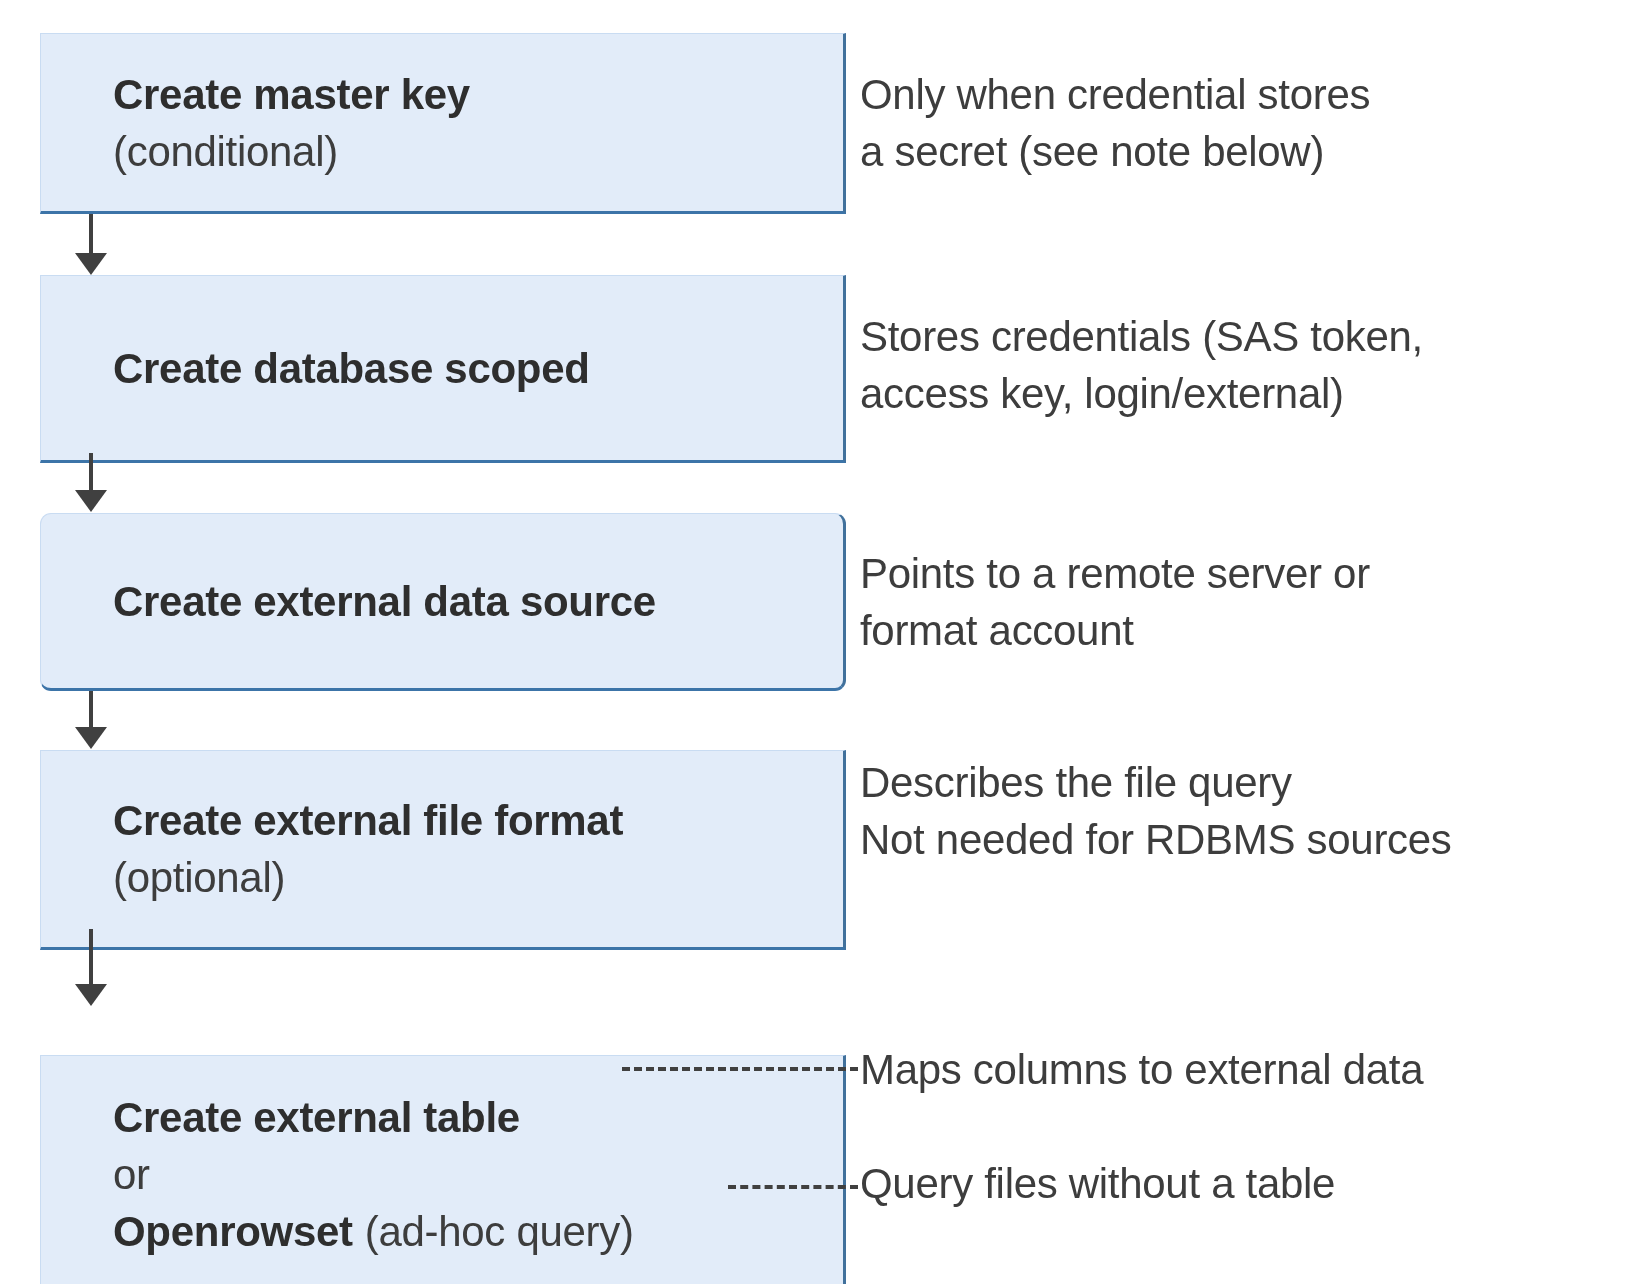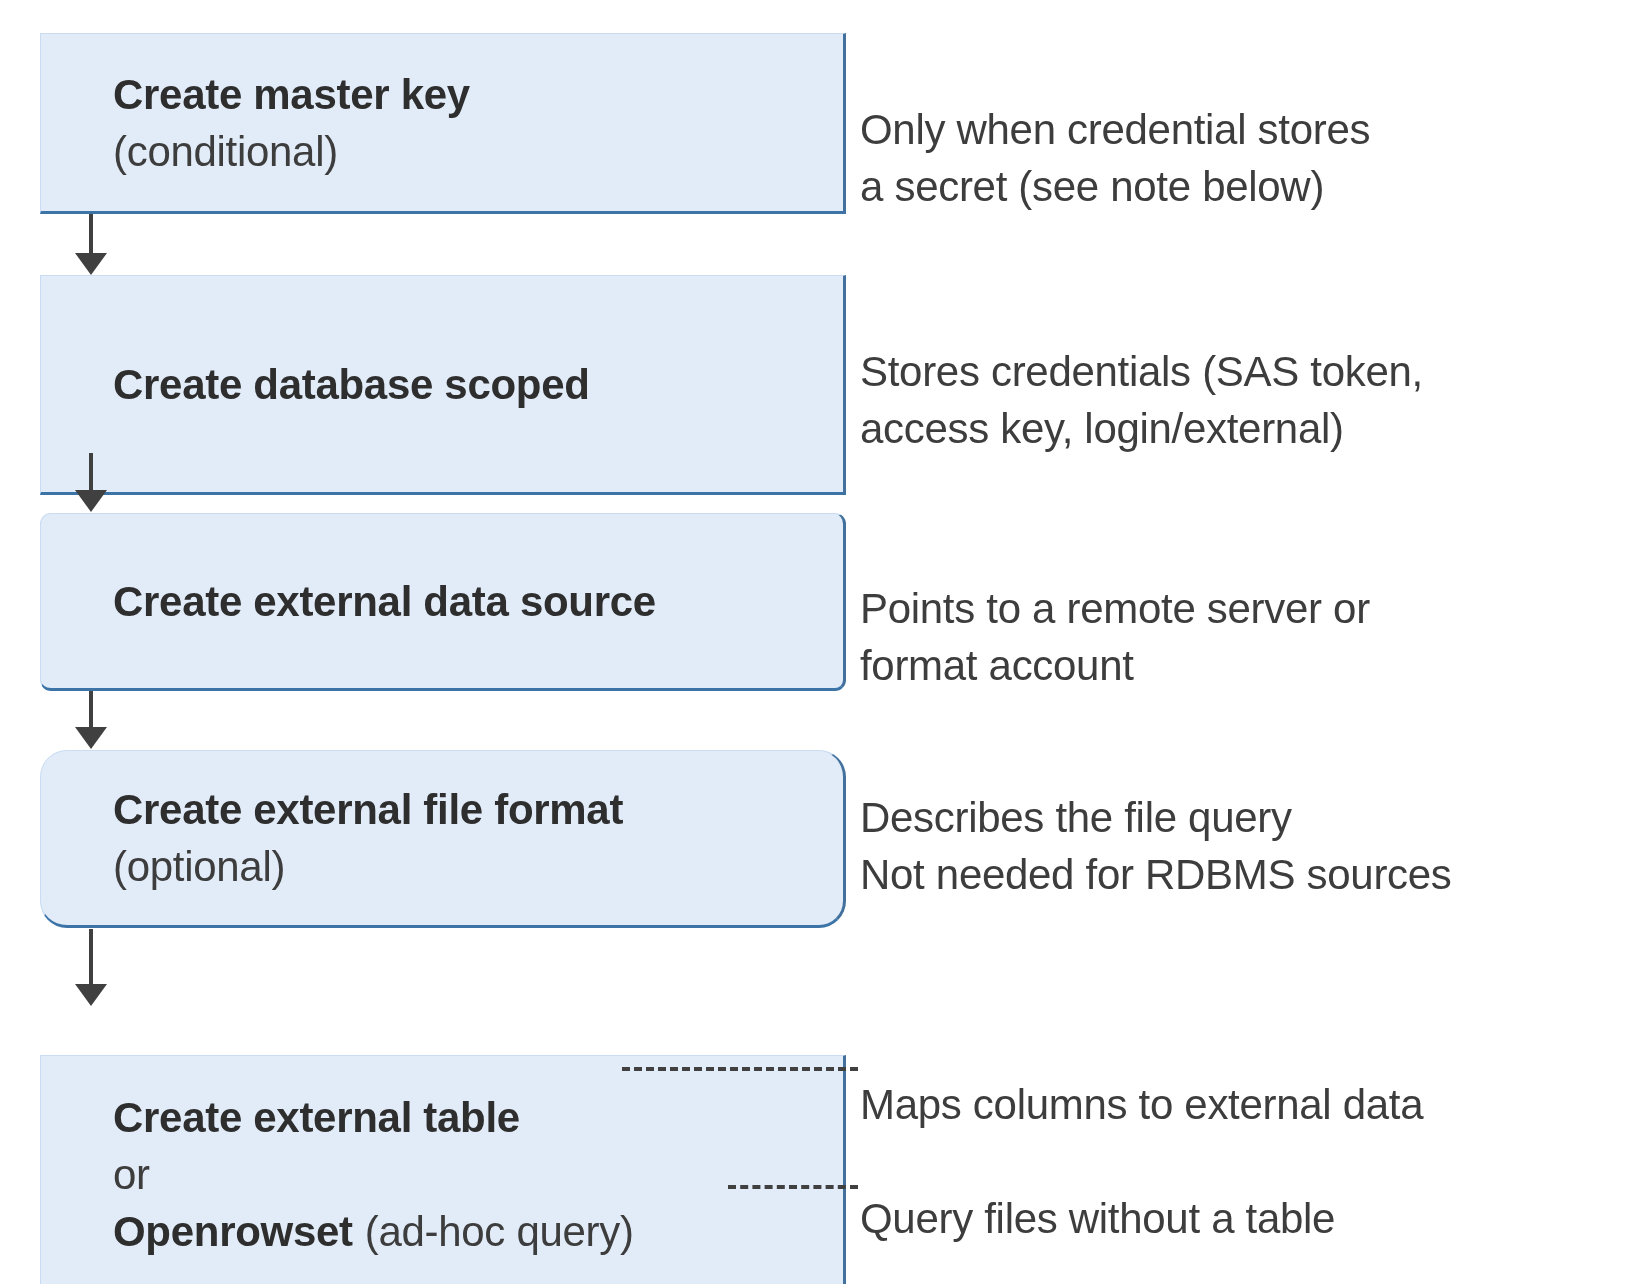--- a/index.html
+++ b/index.html
@@ -21,23 +21,23 @@
     border-top: 1px solid #c9dcf2;
     border-left: 1px solid #c9dcf2;
     border-right: 3px solid #41719c;
     border-bottom: 3px solid #3c74a8;
     display: flex;
     flex-direction: column;
     justify-content: center;
     padding-left: 72px;
   }
   .box-1 { top: 33px;   height: 181px; }
-  .box-2 { top: 275px;  height: 220px; }
+  .box-2 { top: 275px;  height: 188px; }
   .box-3 { top: 513px;  height: 178px; border-radius: 11px; }
-  .box-4 { top: 750px;  height: 178px; border-radius: 27px; }
+  .box-4 { top: 750px;  height: 200px; }
   .box-5 { top: 1007px; height: 240px; margin-top: 48px; }
 
   .box-line {
     font-size: 42px;
     line-height: 57px;
     color: #3d3d3d;
     white-space: nowrap;
     letter-spacing: -0.3px;
   }
   .bold {
@@ -48,21 +48,20 @@
 
   
   .note {
     position: absolute;
     left: 860px;
     font-size: 42px;
     line-height: 57px;
     color: #3d3d3d;
     white-space: nowrap;
     letter-spacing: -0.3px;
-    margin-top: 35px;
   }
   .note-1 { top: 66px; }
   .note-2 { top: 308px; }
   .note-3 { top: 545px; }
   .note-4 { top: 754px; }
   .note-5 { top: 1041px; }
   .note-6 { top: 1155px; }
 
   
   .arrow-stem {

